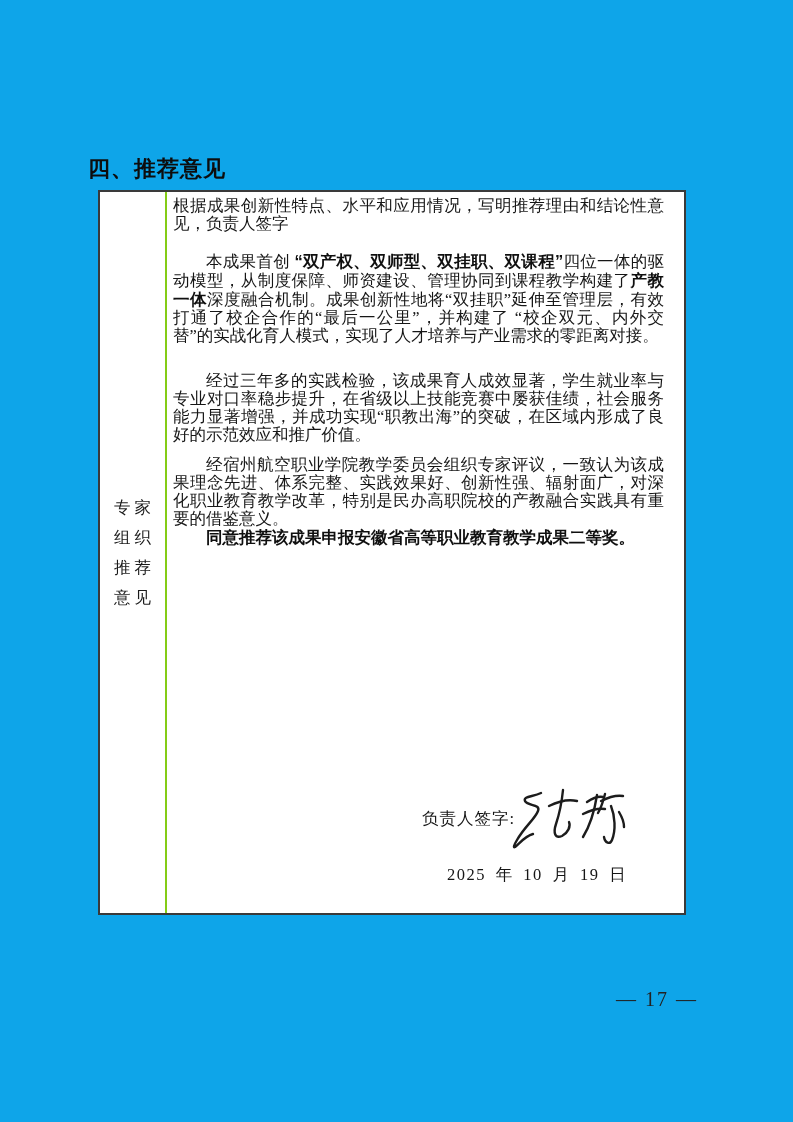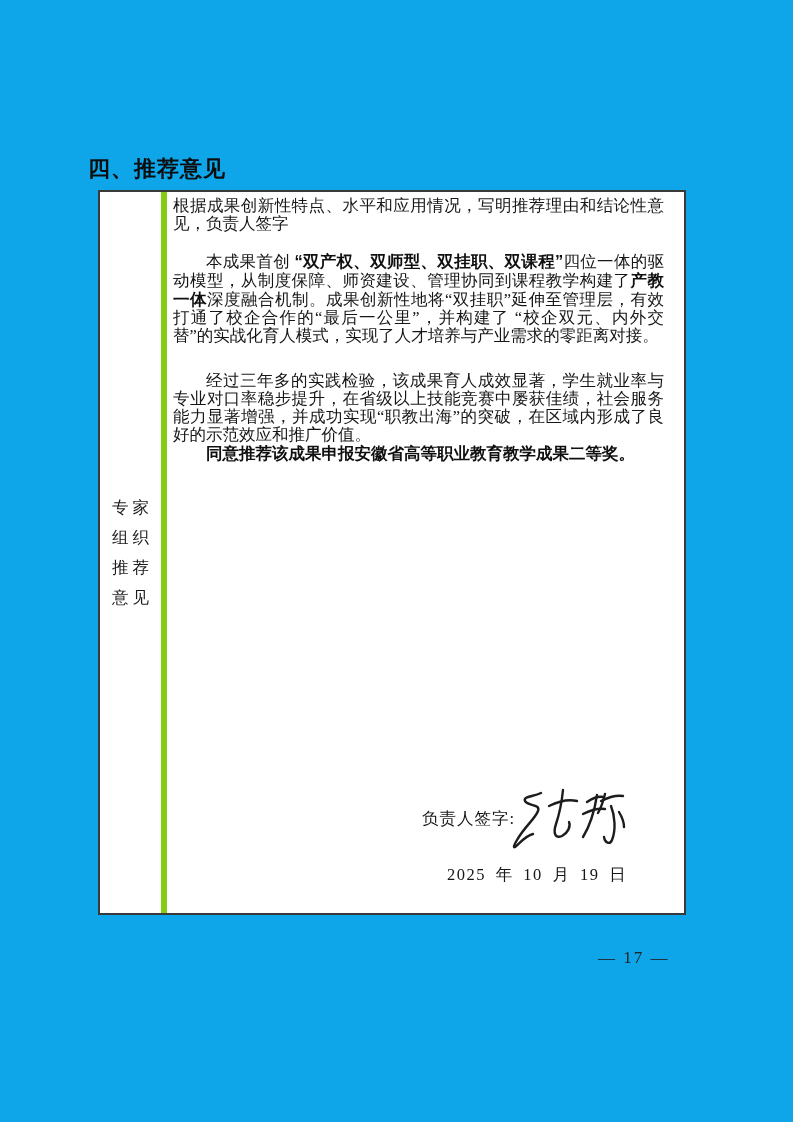--- a/index.html
+++ b/index.html
@@ -30,21 +30,21 @@
     top: 190px;
     width: 588px;
     height: 725px;
     border: 2px solid #3a3a3a;
     display: flex;
     flex-direction: row;
     background: #ffffff;
   }
   .cell-left {
     width: 67px;
-    border-right: 6px solid #84cc16;
+    border-right: 2px solid #84cc16;
     display: flex;
     flex-direction: column;
     justify-content: center;
     align-items: center;
     gap: 8px;
   }
   .header-line {
     font-size: 16.5px;
     letter-spacing: 4px;
     margin-right: -4px; 
@@ -90,24 +90,24 @@
     left: 280px;
     top: 674px;
     font-size: 16.5px;
     letter-spacing: 1.5px;
     word-spacing: 4px;
     white-space: nowrap;
   }
   .page-number {
     position: absolute;
     left: 598px;
-    top: 948px;
+    top: 988px;
     width: 100px;
-    text-align: left;
-    font-size: 17px;
+    text-align: right;
+    font-size: 20px;
     letter-spacing: 2px;
     color: #222222;
   }
 </style>
 </head>
 <body>
 
 <div class="page">
 
   <div class="heading">四、推荐意见</div>
@@ -122,20 +122,21 @@
     </div>
 
     <div class="cell-right">
 
       <p class="para">根据成果创新性特点、水平和应用情况，写明推荐理由和结论性意见，负责人签字</p>
 
       <p class="para indent mt-p1"><span>本成果首创 </span><span class="seg-bold">“双产权、双师型、双挂职、双课程”</span><span>四位一体的驱动模型，从制度保障、师资建设、管理协同到课程教学构建了</span><span class="seg-bold">产教一体</span><span>深度融合机制。成果创新性地将“双挂职”延伸至管理层，有效打通了校企合作的“最后一公里”，并构建了 “校企双元、内外交替”的实战化育人模式，实现了人才培养与产业需求的零距离对接。</span></p>
 
       <p class="para indent mt-p2">经过三年多的实践检验，该成果育人成效显著，学生就业率与专业对口率稳步提升，在省级以上技能竞赛中屡获佳绩，社会服务能力显著增强，并成功实现“职教出海”的突破，在区域内形成了良好的示范效应和推广价值。</p>
 
+      <p class="para indent mt-p3">经宿州航空职业学院教学委员会组织专家评议，一致认为该成果理念先进、体系完整、实践效果好、创新性强、辐射面广，对深化职业教育教学改革，特别是民办高职院校的产教融合实践具有重要的借鉴意义。</p>
 
       <p class="para indent conclusion">同意推荐该成果申报安徽省高等职业教育教学成果二等奖。</p>
 
       <div class="sig-label">负责人签字:</div>
 
       <svg class="sig-svg" viewBox="0 0 118 74" fill="none" xmlns="http://www.w3.org/2000/svg">
         <g stroke="#1c1c1c" stroke-width="2.4" stroke-linecap="round" fill="none">
           <path d="M30,9 C22,13 12,12 14,17 C16,22 30,20 27,27 C24,35 14,42 6,56 C3,61 2,64 4,63 C8,60 14,52 22,50"></path>
           <path d="M52,6 C51,16 49,28 45,40 C42,49 44,55 51,52 C57,49 60,42 58,38"></path>
           <path d="M38,22 C48,17 58,15 66,17"></path>

